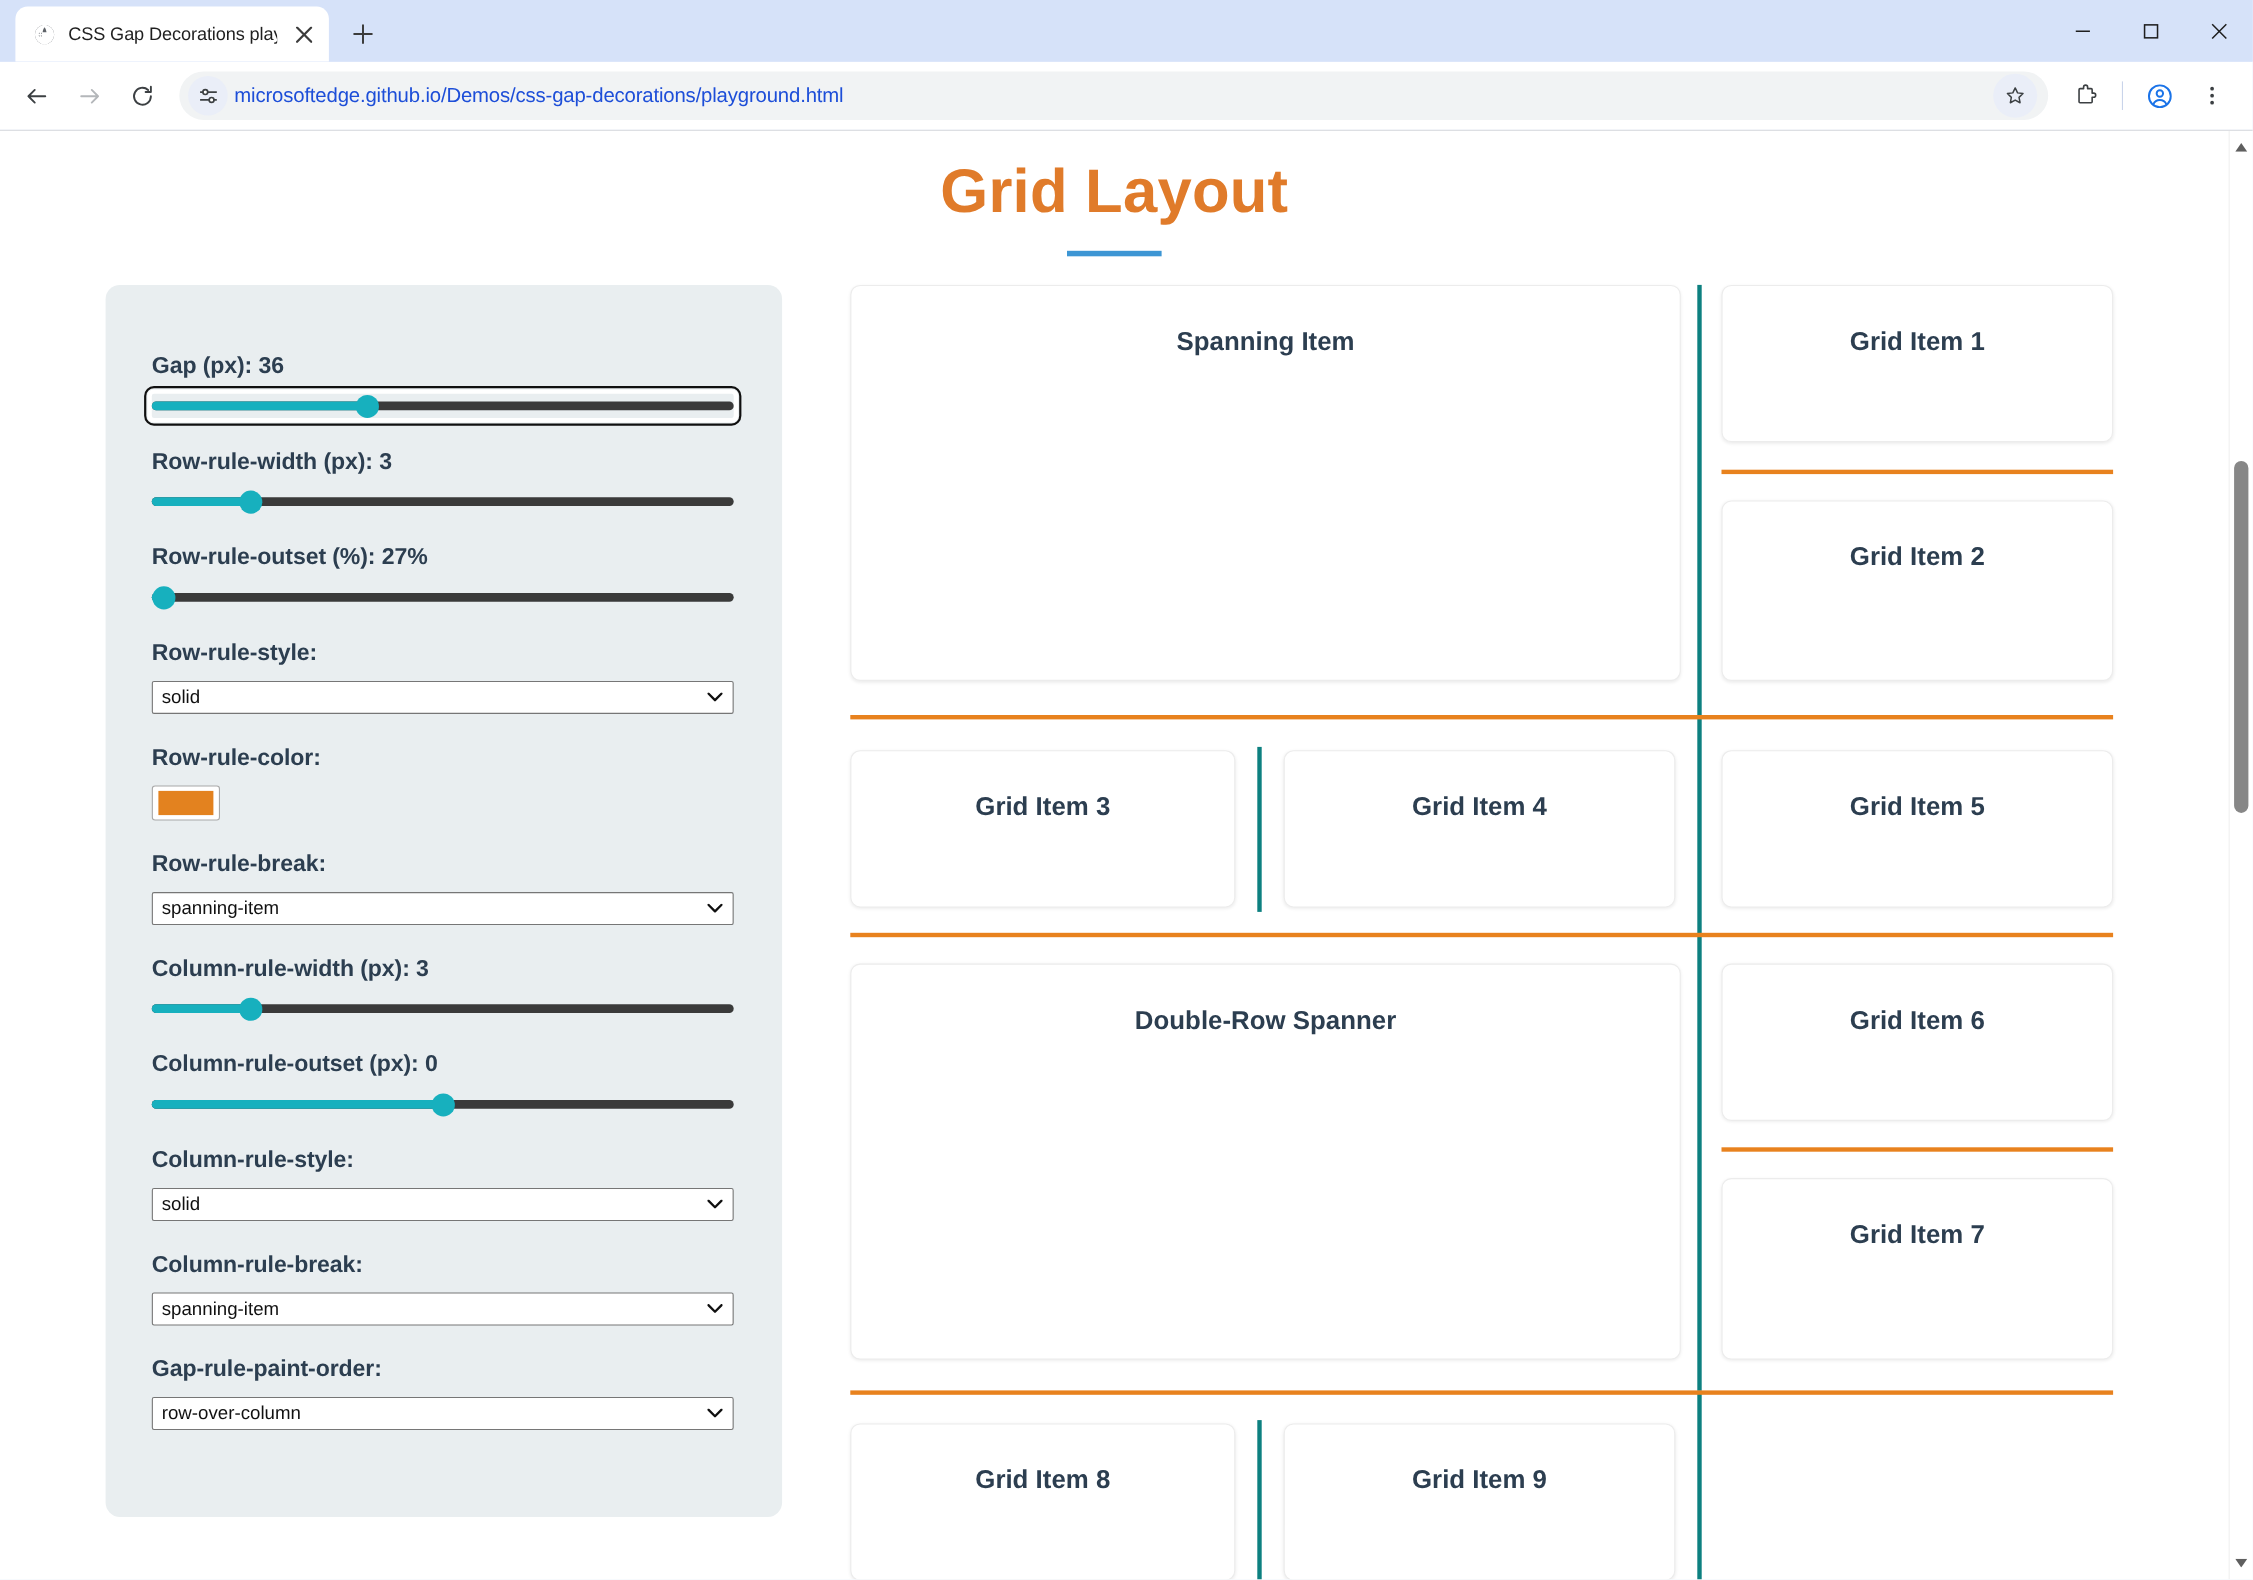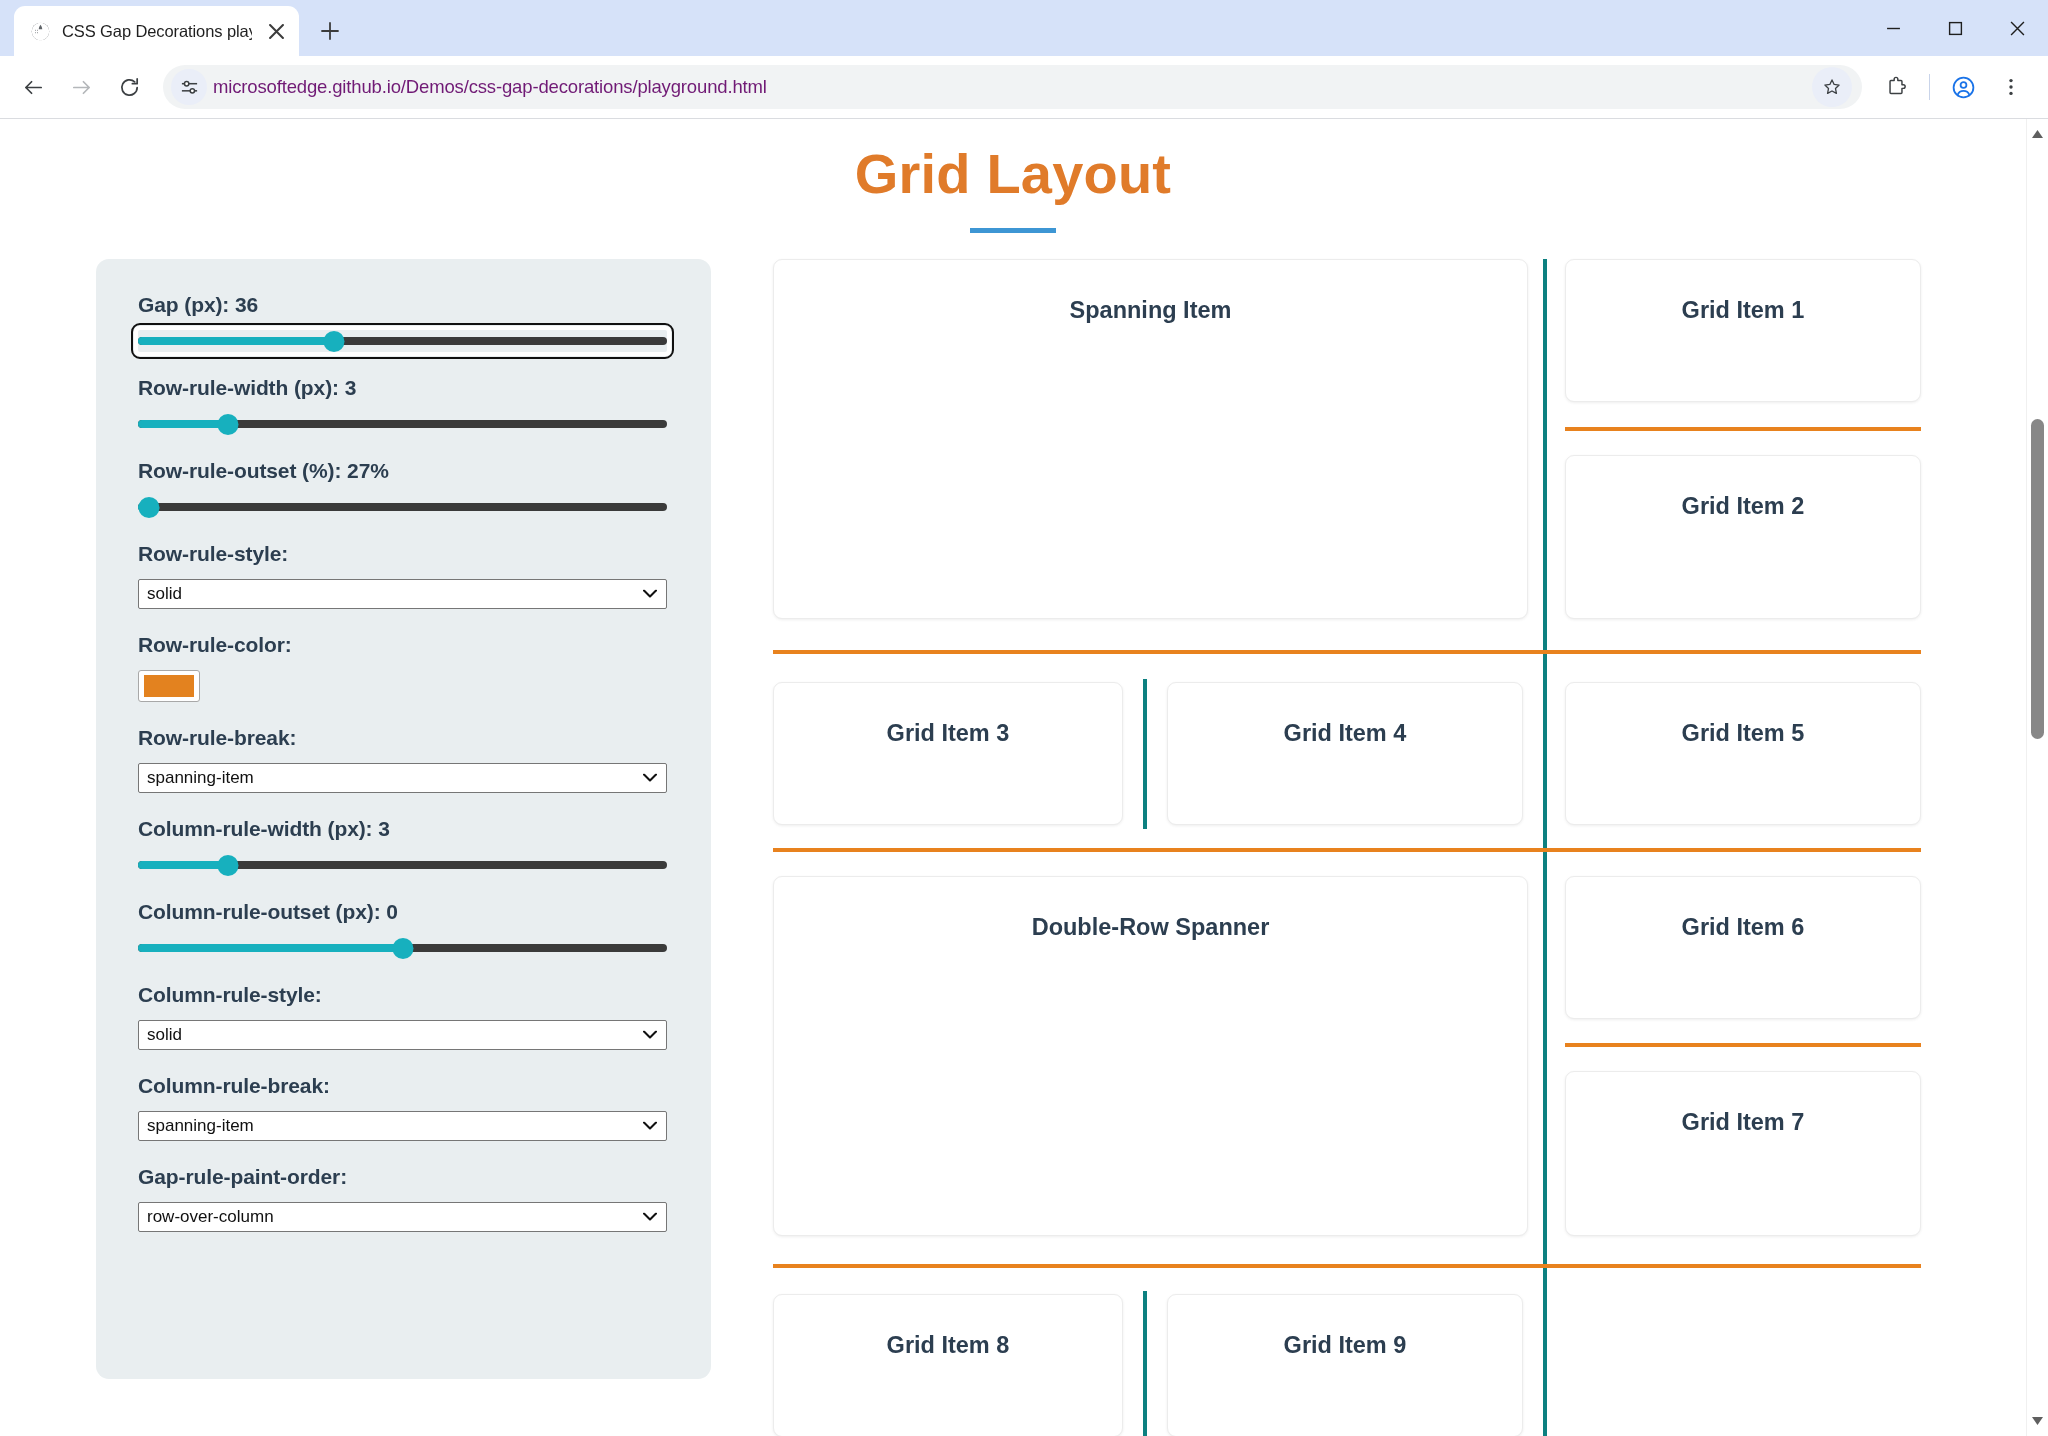--- a/index.html
+++ b/index.html
@@ -40,21 +40,21 @@
              padding: 0 14px 0 10px; gap: 2px; }
   .navbtn { width: 46px; height: 46px; display: flex; align-items: center;
             justify-content: center; border-radius: 50%; flex: 0 0 46px; }
   .omnibox {
     flex: 1 1 auto; height: 44px; background: #f1f3f4; border-radius: 22px;
     display: flex; align-items: center; padding: 0 8px 0 8px; margin: 0 9px;
     gap: 6px; position: relative;
   }
   .omni-site { width: 36px; height: 36px; border-radius: 50%; background: #eaeef8;
                display: flex; align-items: center; justify-content: center; flex: 0 0 36px; }
-  .omni-url { font-size: 18.5px; color: #701a75; flex: 1 1 auto; white-space: nowrap;
+  .omni-url { font-size: 18.5px; color: #1d4ed8; flex: 1 1 auto; white-space: nowrap;
               overflow: hidden; letter-spacing: -0.15px; }
   .omni-star { width: 40px; height: 40px; border-radius: 50%; background: #eaeef8;
                display: flex; align-items: center; justify-content: center; flex: 0 0 40px;
                margin-right: 2px; }
   .tb-icon { width: 46px; height: 46px; display: flex; align-items: center;
              justify-content: center; border-radius: 50%; flex: 0 0 46px; }
   .tb-sep { width: 1px; height: 26px; background: #c9d4ea; margin: 0 8px; flex: 0 0 1px; }
 
   
   .viewport { flex: 1 1 auto; position: relative; background: #ffffff;
@@ -71,21 +71,21 @@
 
   
   .controls {
     width: 615px; flex: 0 0 615px; background: #e9eef0; border-radius: 13px;
     padding: 34px 44px 34px 42px;
   }
   .ctl-label {
     font-size: 21px; font-weight: bold; color: #2c3e50; margin-bottom: 13px;
     letter-spacing: -0.1px;
   }
-  .ctl-group { margin-bottom: 24px; }
+  .ctl-group { margin-bottom: 24px; margin-top: 28px; }
   .ctl-group:last-child { margin-bottom: 0; }
 
   .slider { position: relative; height: 22px; margin-bottom: 6px; }
   .slider.focused { outline: 2px solid #101010; outline-offset: 5px; border-radius: 2px;
                     box-shadow: 0 0 0 4px #ffffff; }
   .track { position: absolute; top: 7px; left: 0; right: 0; height: 8px;
            background: #3a3a3a; border-radius: 4px; }
   .fill  { position: absolute; top: 7px; left: 0; height: 8px;
            background: #17b0be; border-radius: 4px; }
   .thumb { position: absolute; top: 1px; width: 21px; height: 21px; border-radius: 50%;

